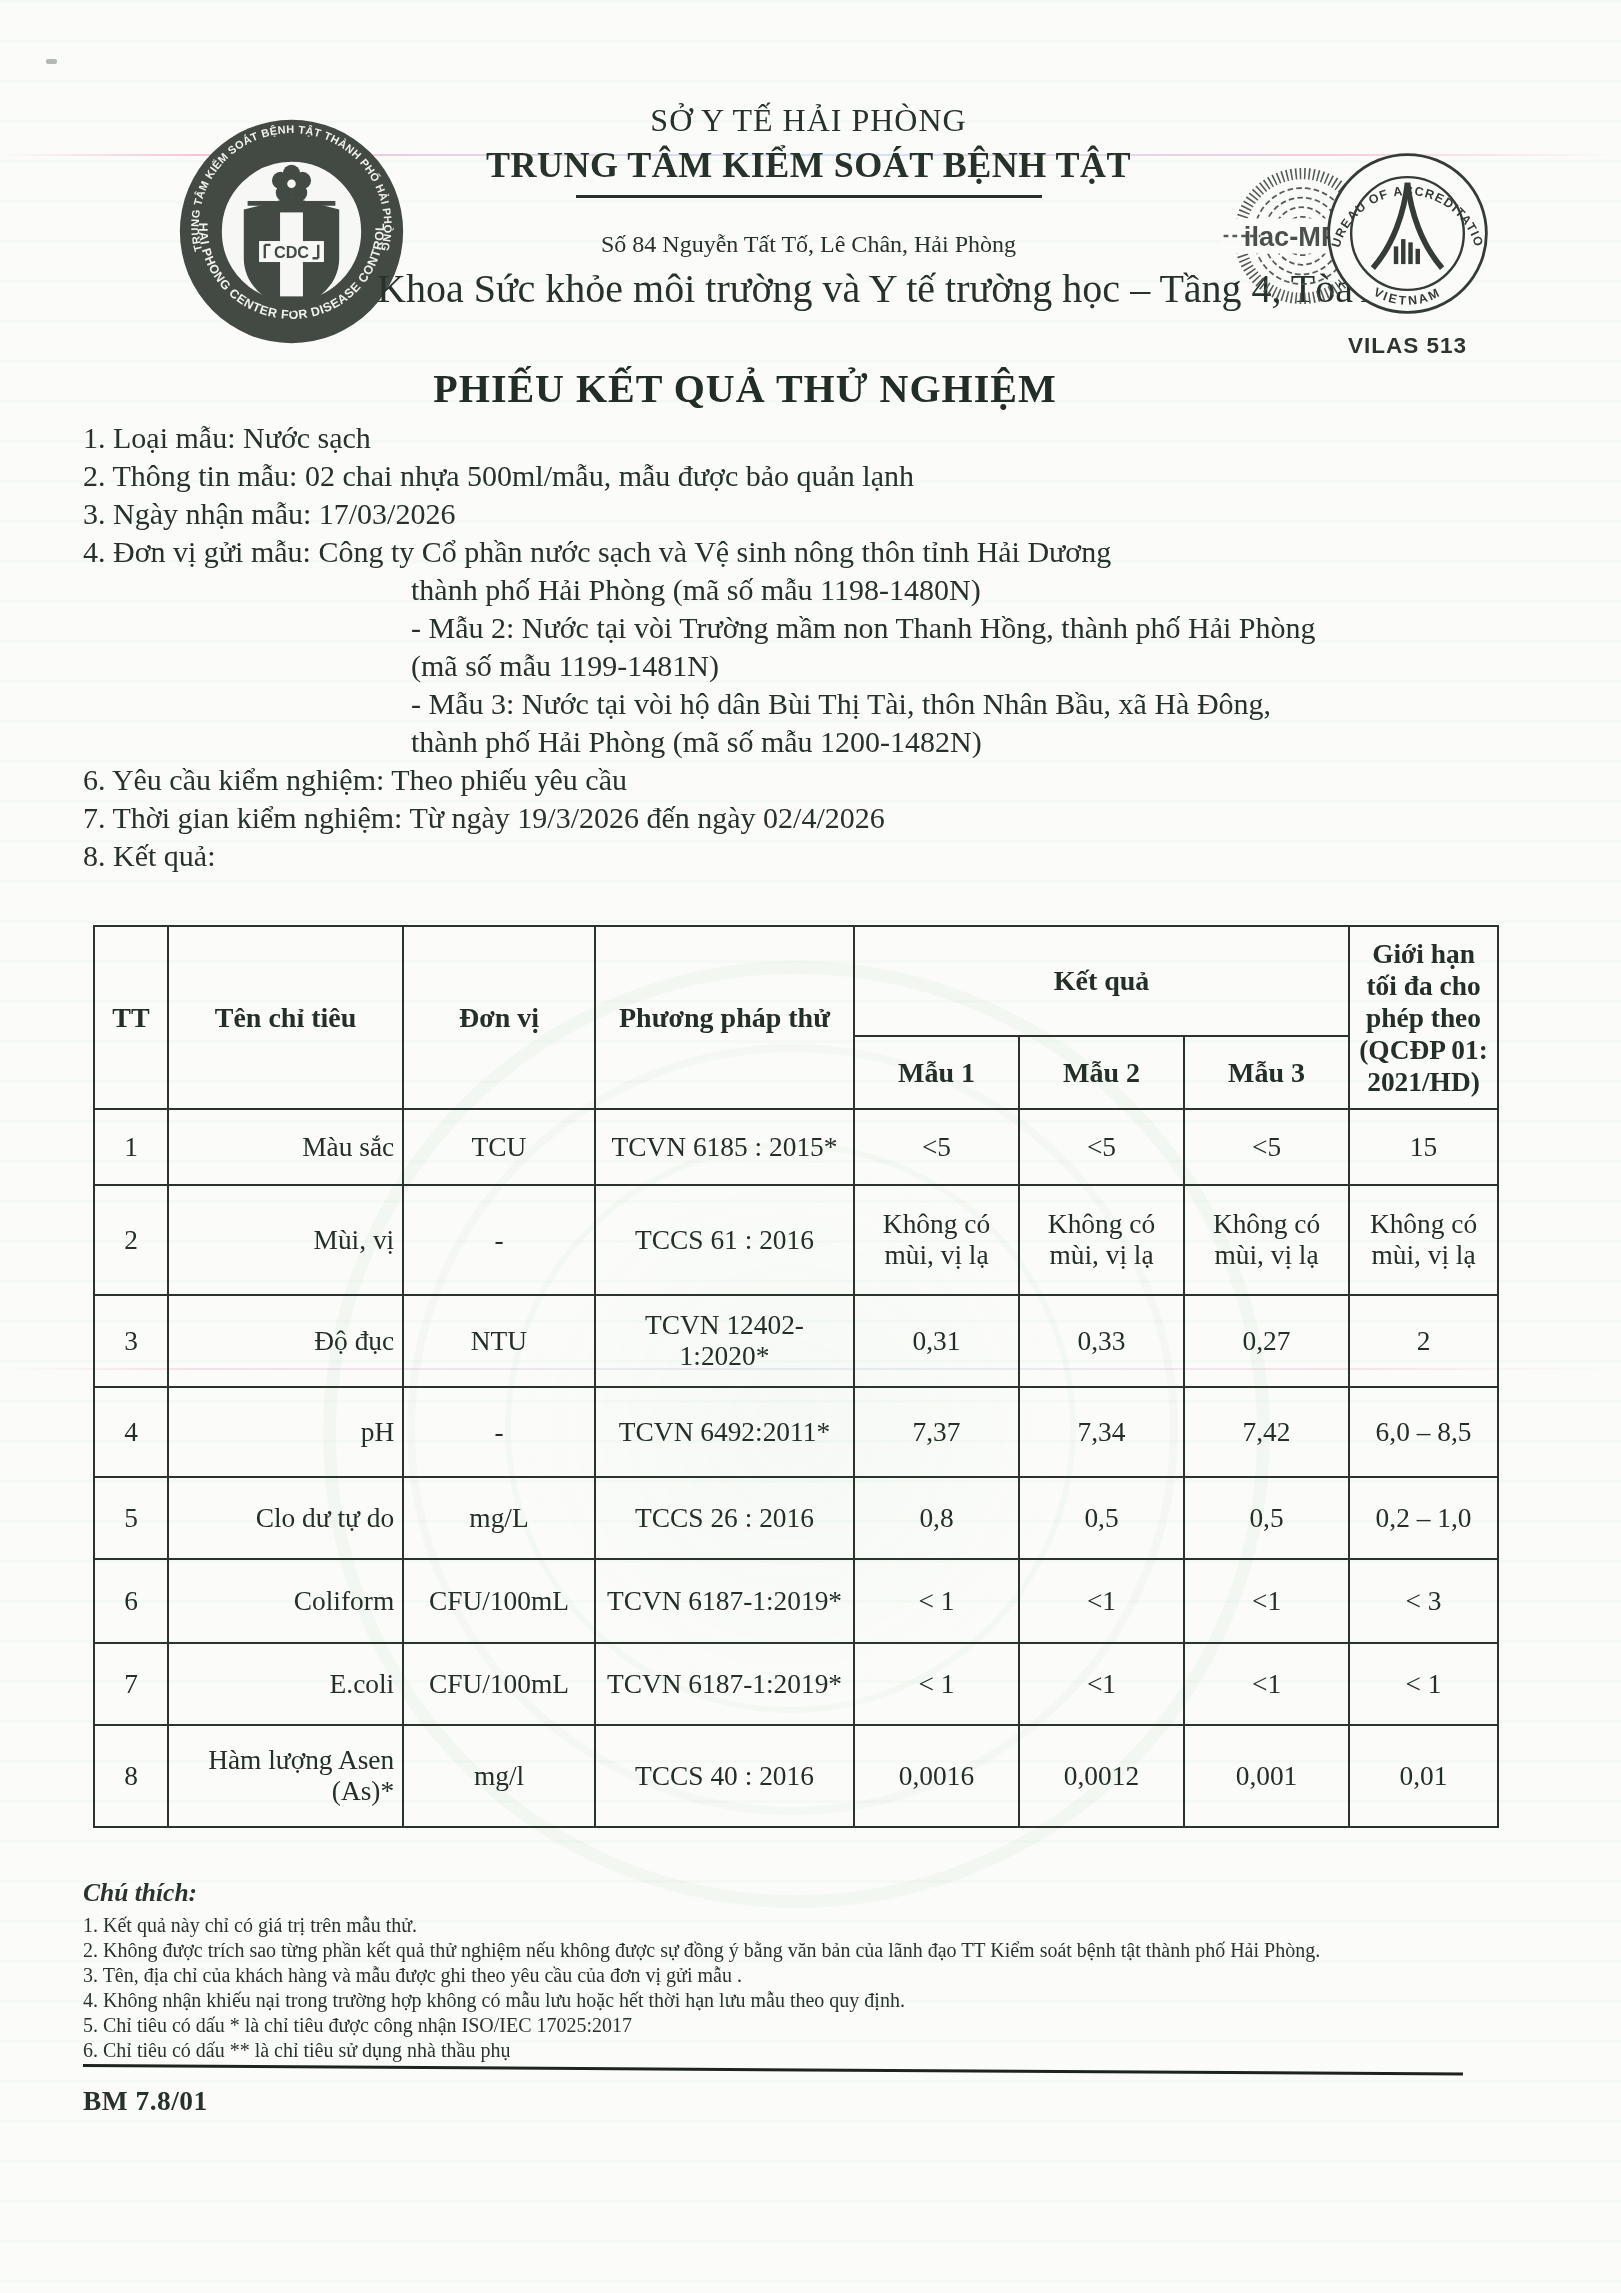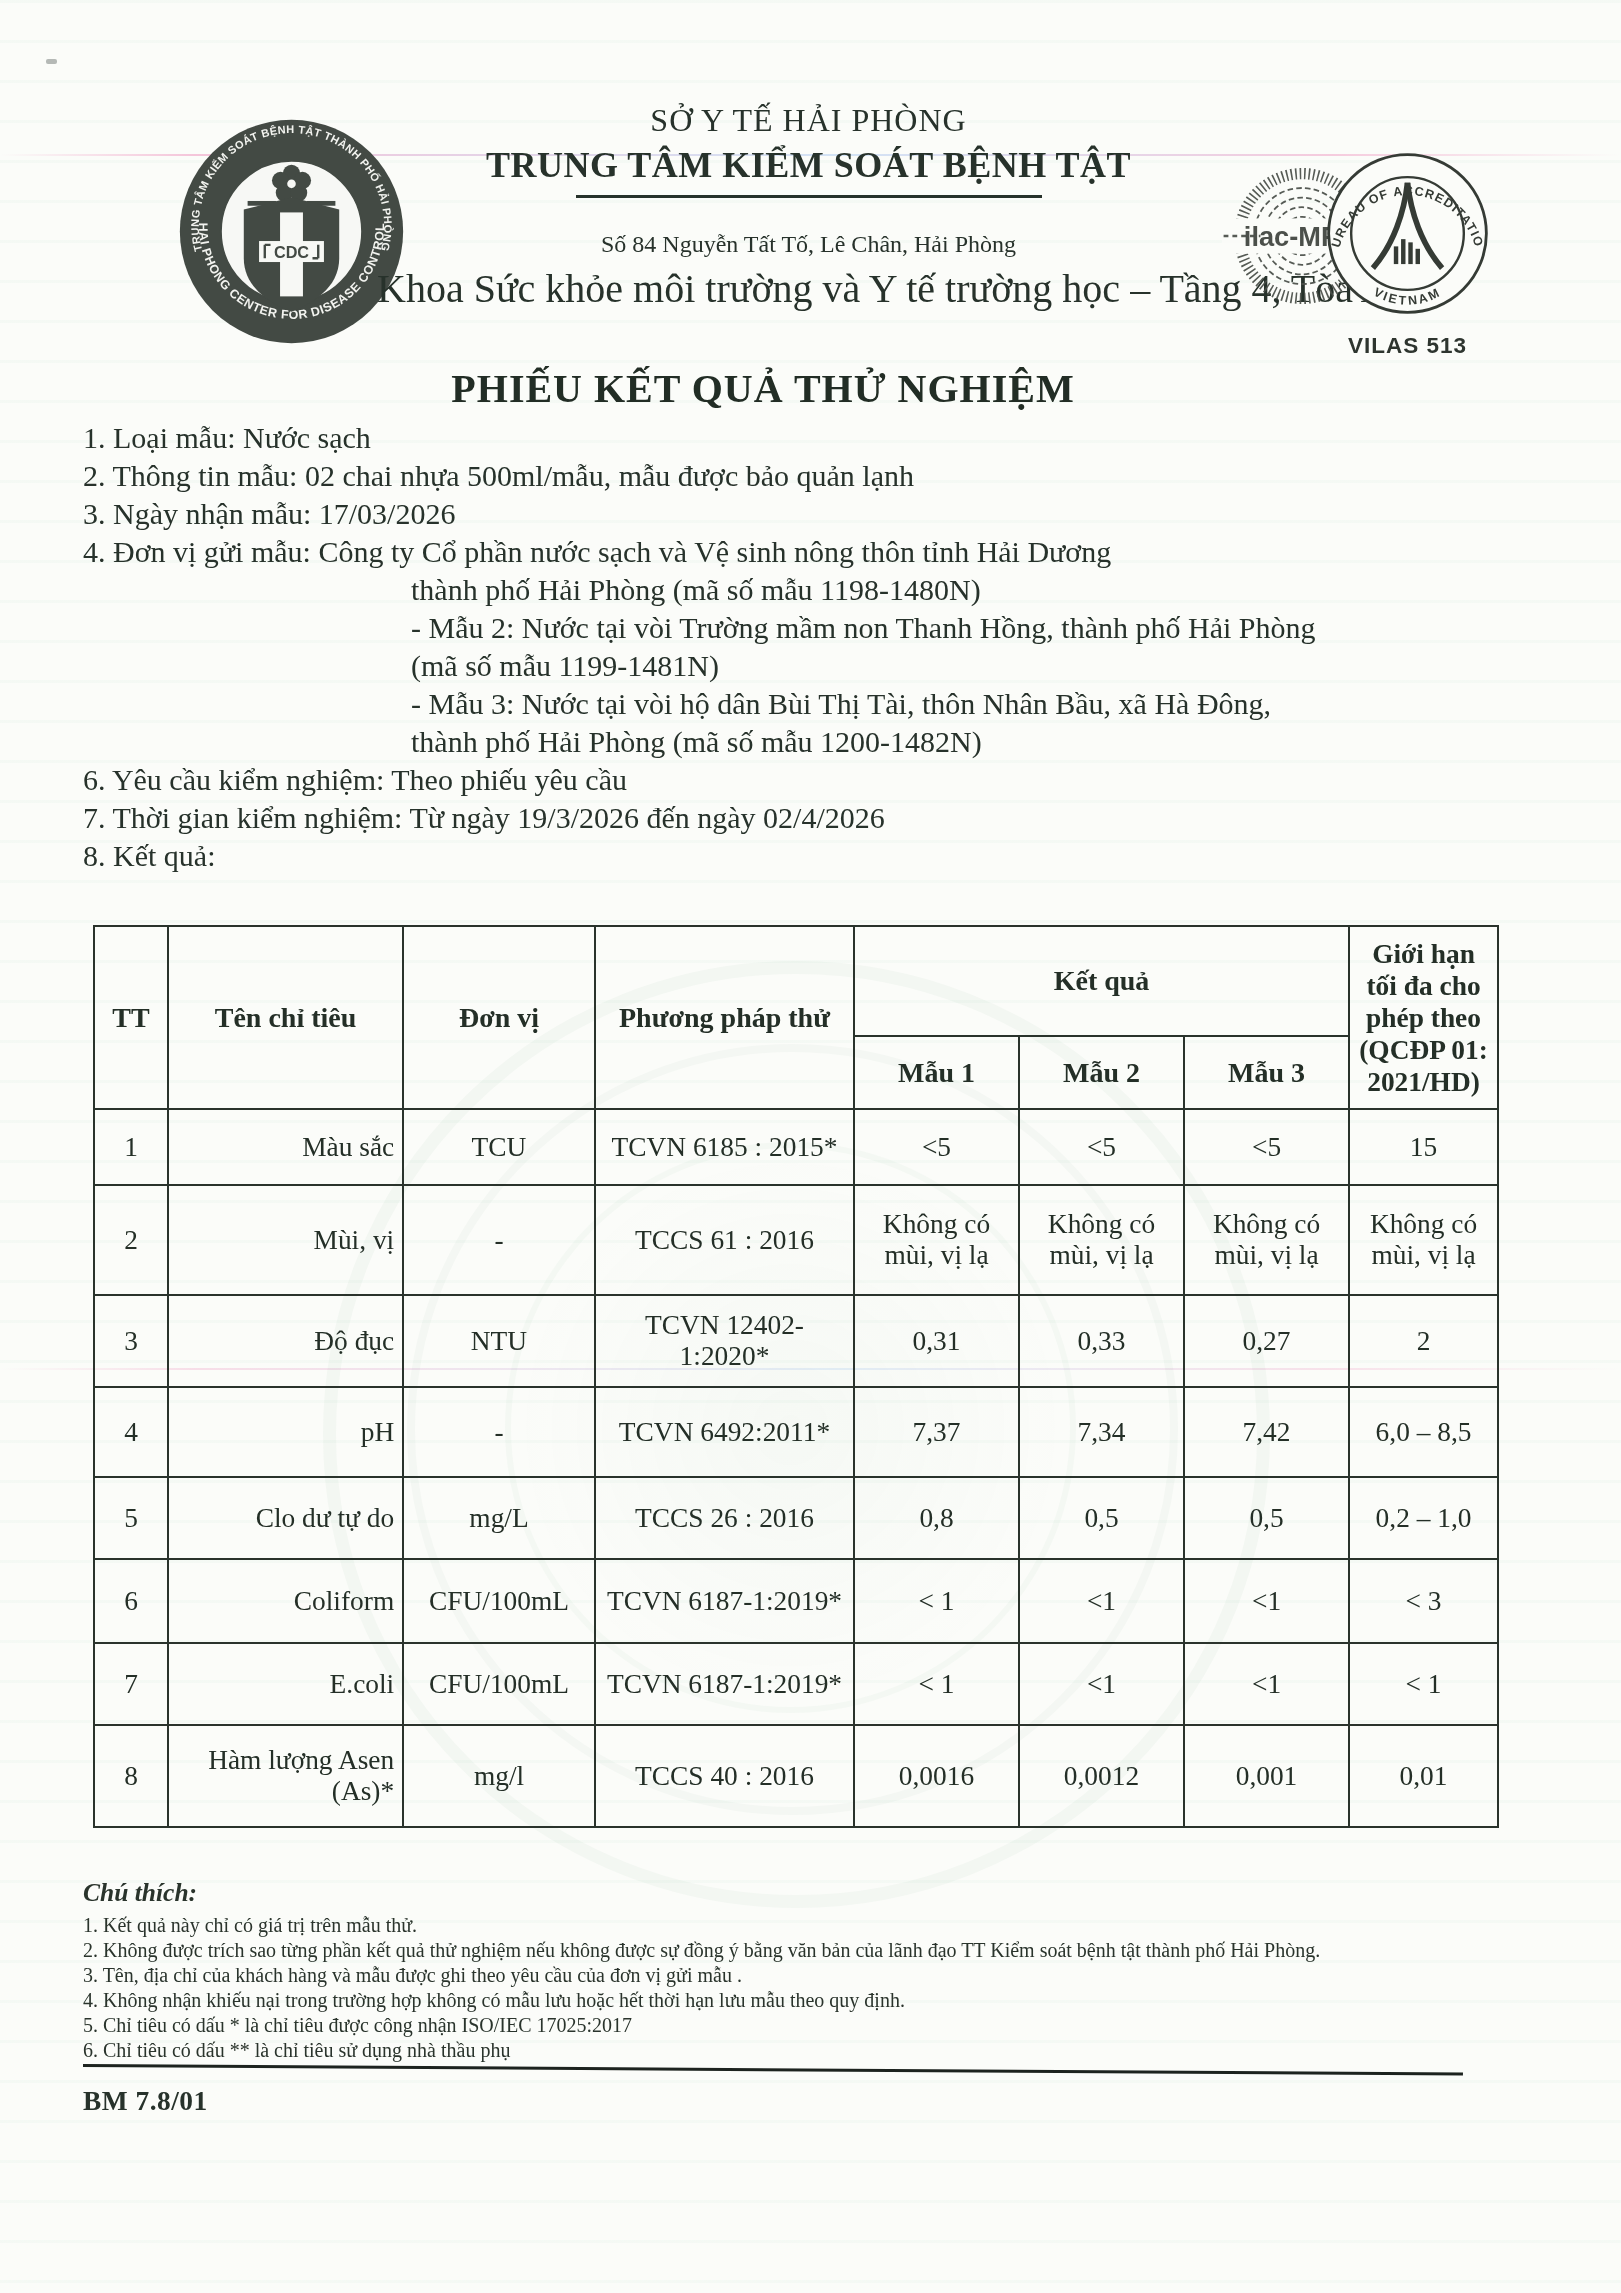--- a/index.html
+++ b/index.html
@@ -35,21 +35,21 @@
   .org2-underline{width:466px;height:2.9px;background:#27322b;margin:8.8px auto 0;}
   .addr1{font-size:24px;margin-top:33px;}
   .addr2{font-size:40px;margin-top:7px;white-space:nowrap;}
   .ilac-wrap{position:absolute;top:156px;left:1222px;width:160px;height:160px;opacity:.93;}
   .boa-wrap{position:absolute;top:149px;left:1323px;width:169px;}
   .vilas{position:absolute;top:333px;left:1323px;width:169px;text-align:center;
     font-family:"Liberation Sans",sans-serif;font-weight:bold;font-size:22.5px;
     color:#2e352f;letter-spacing:1px;}
 
   .title{position:absolute;top:365px;left:0;width:1490px;text-align:center;
-    font-size:40px;font-weight:bold;letter-spacing:1px;color:#222d25;margin-left:18px;}
+    font-size:40px;font-weight:bold;letter-spacing:1px;color:#222d25;}
 
   .info{position:absolute;top:419px;left:83px;width:1480px;
     font-size:30px;line-height:38px;}
   .info-line{white-space:nowrap;}
   .info-line.ind{padding-left:328px;}
 
   
   .tbl-wrap{position:absolute;top:925px;left:93px;}
   table{border-collapse:collapse;table-layout:fixed;width:1404px;}
   th,td{border:2.9px solid #2a332c;text-align:center;vertical-align:middle;

